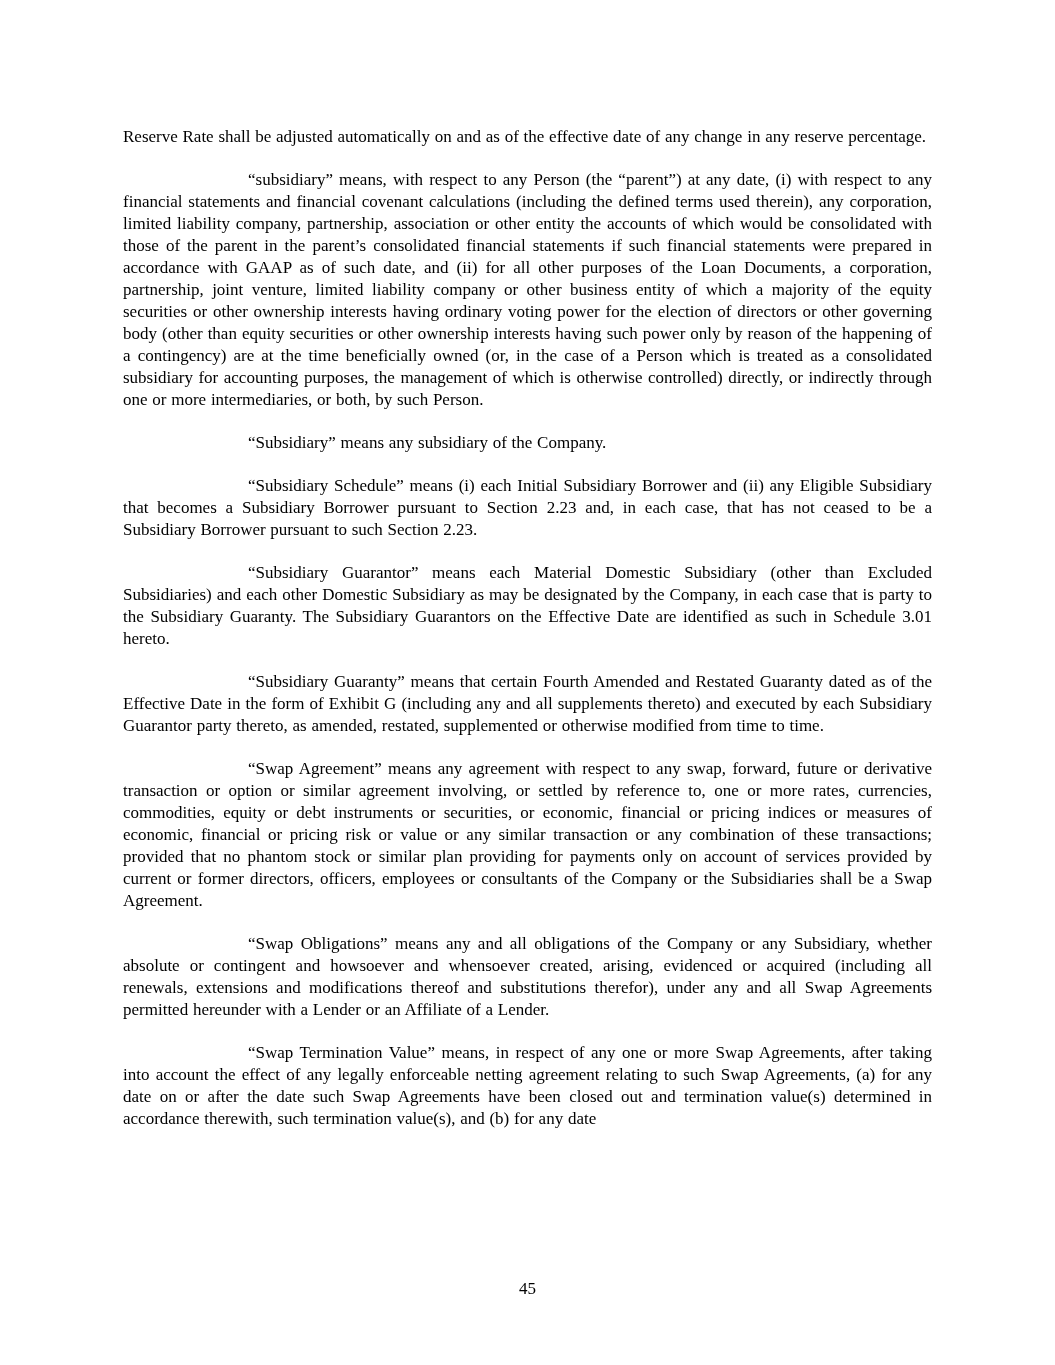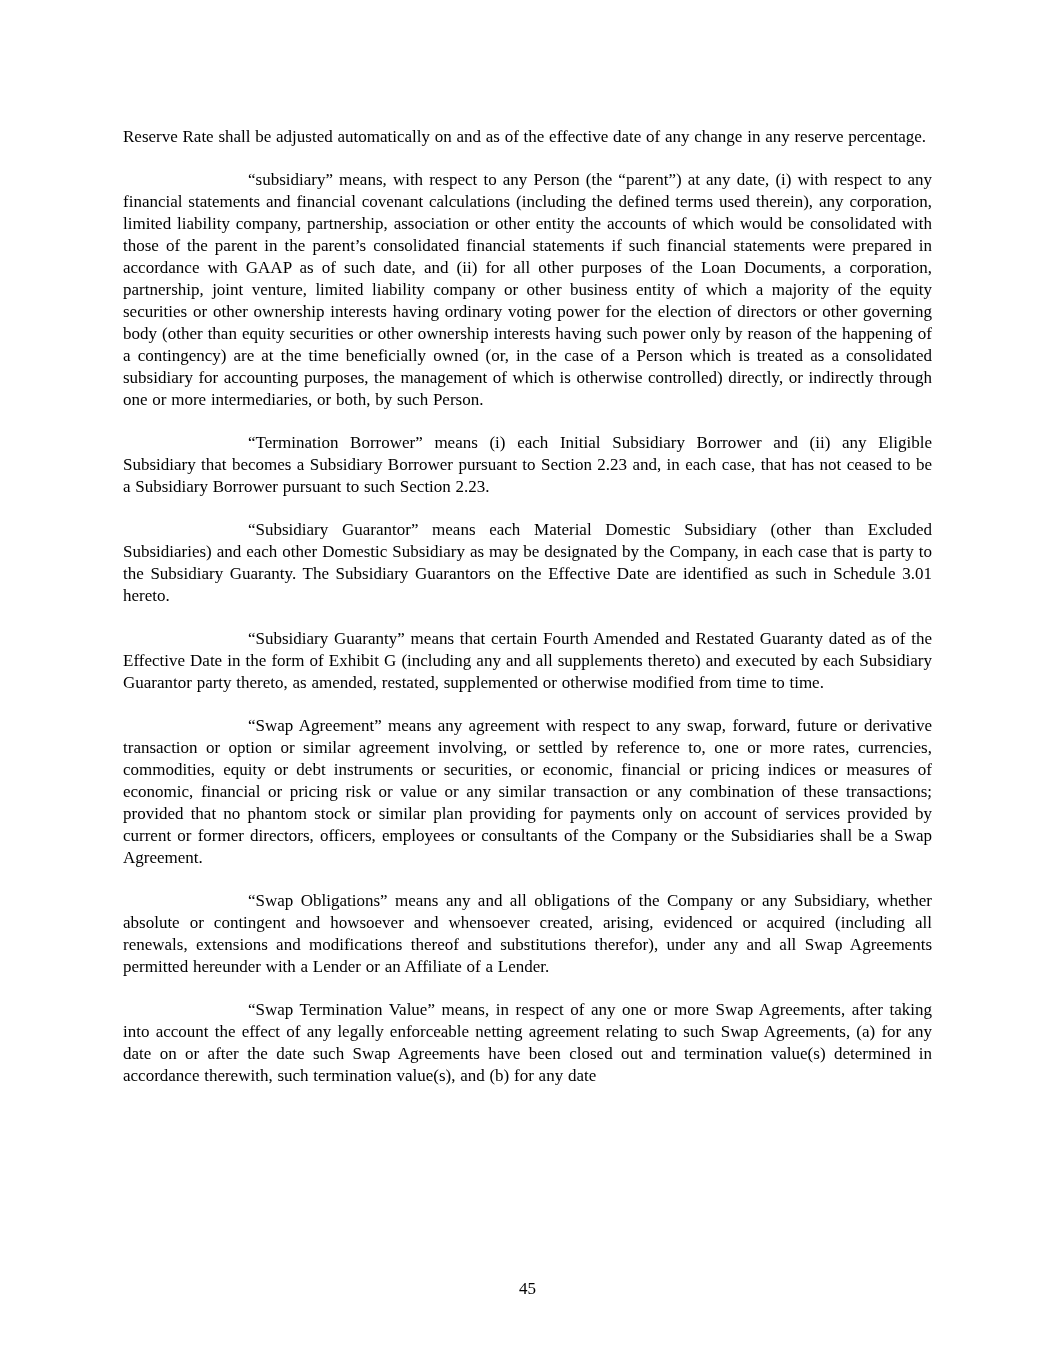--- a/index.html
+++ b/index.html
@@ -43,21 +43,22 @@
     font-size: 17px;
   }
 </style>
 </head>
 <body>
 
 <div class="page">
   <div class="content">
       <p class="para"><span>Reserve Rate shall be adjusted automatically on and as of the effective date of any change in any reserve percentage.</span></p>
       <p class="para indent"><span>“</span><span class="u">subsidiary</span><span>” means, with respect to any Person (the “</span><span class="u">parent</span><span>”) at any date, (i) with respect to any financial statements and financial covenant calculations (including the defined terms used therein), any corporation, limited liability company, partnership, association or other entity the accounts of which would be consolidated with those of the parent in the parent’s consolidated financial statements if such financial statements were prepared in accordance with GAAP as of such date, and (ii) for all other purposes of the Loan Documents, a corporation, partnership, joint venture, limited liability company or other business entity of which a majority of the equity securities or other ownership interests having ordinary voting power for the election of directors or other governing body (other than equity securities or other ownership interests having such power only by reason of the happening of a contingency) are at the time beneficially owned (or, in the case of a Person which is treated as a consolidated subsidiary for accounting purposes, the management of which is otherwise controlled) directly, or indirectly through one or more intermediaries, or both, by such Person.</span></p>
-      <p class="para indent"><span>“</span><span class="u">Termination Borrower</span><span>” means (i) each Initial Subsidiary Borrower and (ii) any Eligible Subsidiary that becomes a Subsidiary Borrower pursuant to Section 2.23 and, in each case, that has not ceased to be a Subsidiary Borrower pursuant to such Section 2.23.</span></p>
+      <p class="para indent"><span>“</span><span class="u">Subsidiary</span><span>” means any subsidiary of the Company.</span></p>
+      <p class="para indent"><span>“</span><span class="u">Subsidiary Schedule</span><span>” means (i) each Initial Subsidiary Borrower and (ii) any Eligible Subsidiary that becomes a Subsidiary Borrower pursuant to Section 2.23 and, in each case, that has not ceased to be a Subsidiary Borrower pursuant to such Section 2.23.</span></p>
       <p class="para indent"><span>“</span><span class="u">Subsidiary Guarantor</span><span>” means each Material Domestic Subsidiary (other than Excluded Subsidiaries) and each other Domestic Subsidiary as may be designated by the Company, in each case that is party to the Subsidiary Guaranty.  The Subsidiary Guarantors on the Effective Date are identified as such in </span><span class="u">Schedule 3.01</span><span> hereto.</span></p>
       <p class="para indent"><span>“</span><span class="u">Subsidiary Guaranty</span><span>” means that certain Fourth Amended and Restated Guaranty dated as of the Effective Date in the form of </span><span class="u">Exhibit G</span><span> (including any and all supplements thereto) and executed by each Subsidiary Guarantor party thereto, as amended, restated, supplemented or otherwise modified from time to time.</span></p>
       <p class="para indent"><span>“</span><span class="u">Swap Agreement</span><span>” means any agreement with respect to any swap, forward, future or derivative transaction or option or similar agreement involving, or settled by reference to, one or more rates, currencies, commodities, equity or debt instruments or securities, or economic, financial or pricing indices or measures of economic, financial or pricing risk or value or any similar transaction or any combination of these transactions; </span><span class="u">provided</span><span> that no phantom stock or similar plan providing for payments only on account of services provided by current or former directors, officers, employees or consultants of the Company or the Subsidiaries shall be a Swap Agreement.</span></p>
       <p class="para indent"><span>“</span><span class="u">Swap Obligations</span><span>” means any and all obligations of the Company or any Subsidiary, whether absolute or contingent and howsoever and whensoever created, arising, evidenced or acquired (including all renewals, extensions and modifications thereof and substitutions therefor), under any and all Swap Agreements permitted hereunder with a Lender or an Affiliate of a Lender.</span></p>
       <p class="para indent"><span>“</span><span class="u">Swap Termination Value</span><span>” means, in respect of any one or more Swap Agreements, after taking into account the effect of any legally enforceable netting agreement relating to such Swap Agreements, (a) for any date on or after the date such Swap Agreements have been closed out and termination value(s) determined in accordance therewith, such termination value(s), and (b) for any date</span></p>
     </div>
   <div class="footer">45</div>
 </div>
 
 </body></html>

